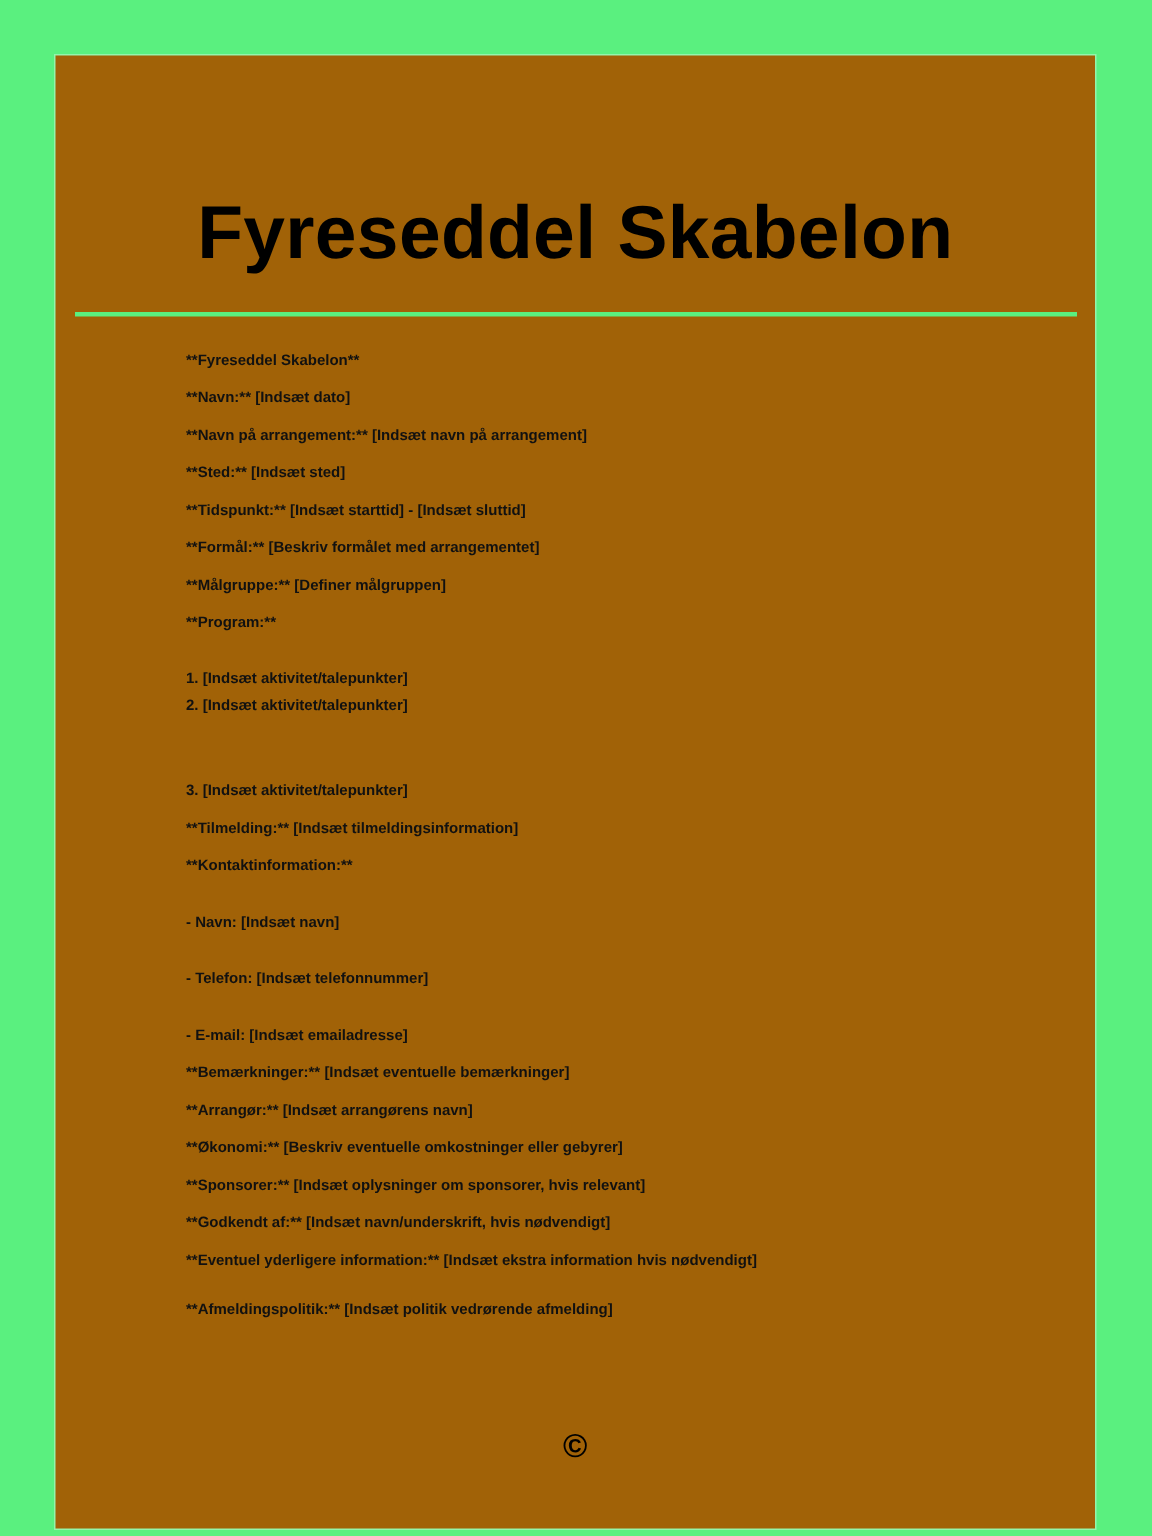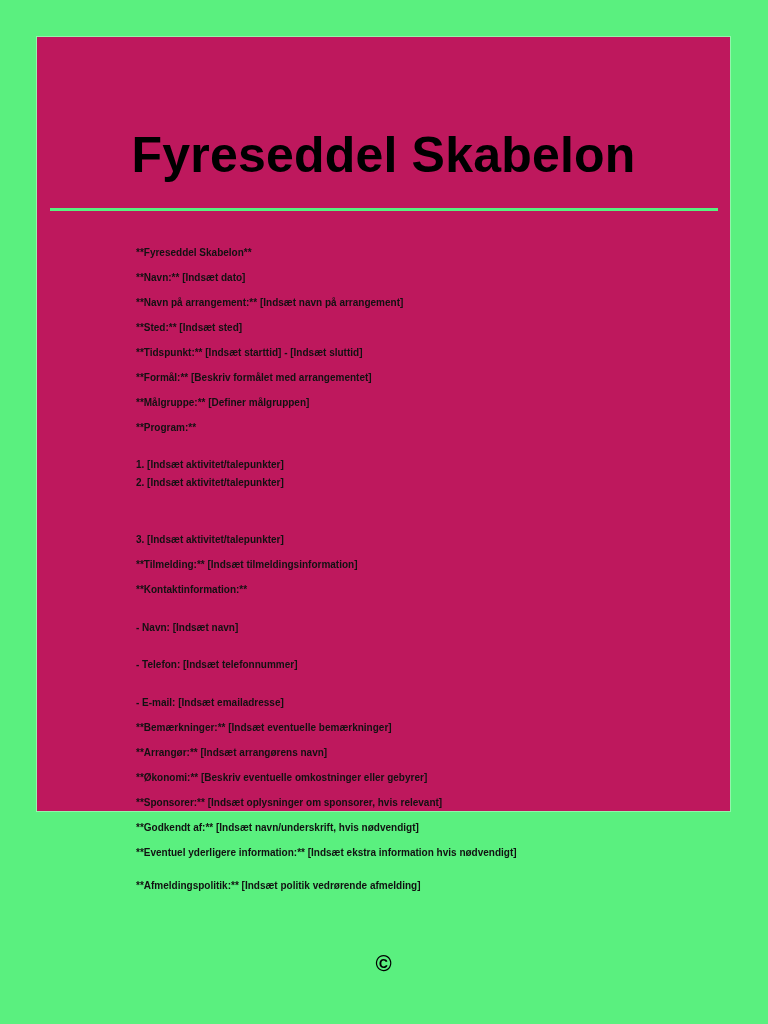--- a/index.html
+++ b/index.html
@@ -12,22 +12,22 @@
       background: #5af07f;
       position: relative;
       overflow: hidden;
       font-family: "Liberation Sans", sans-serif;
     }
     .card {
       position: absolute;
       left: 37px;
       top: 37px;
       width: 693px;
-      height: 774px;
-      background: #be185d;
+      height: 982px;
+      background: #a16207;
       box-shadow: 0 0 0 1px rgba(255,255,255,0.35);
     }
     .title {
       position: absolute;
       left: 0;
       right: 0;
       top: 89px;
       text-align: center;
       font-weight: bold;
       font-size: 50px;
@@ -53,21 +53,21 @@
       width: 560px;
     }
     .line {
       position: absolute;
       left: 0;
       white-space: nowrap;
       font-size: 10px;
       font-weight: bold;
       line-height: 12px;
       color: #111;
-      margin: 12px;
+      margin: 0;
     }
     .copyright {
       position: absolute;
       left: 0;
       right: 0;
       top: 914px;
       text-align: center;
       font-size: 22px;
       line-height: 26px;
       color: #000;

